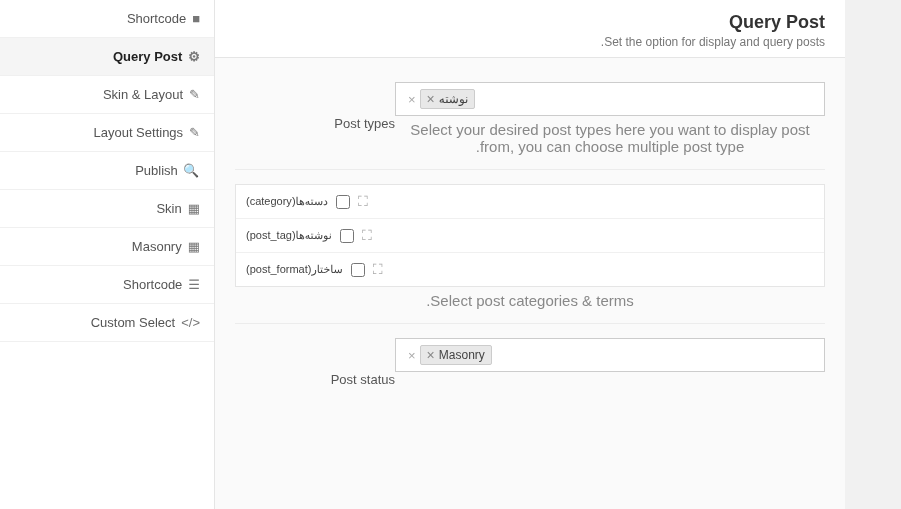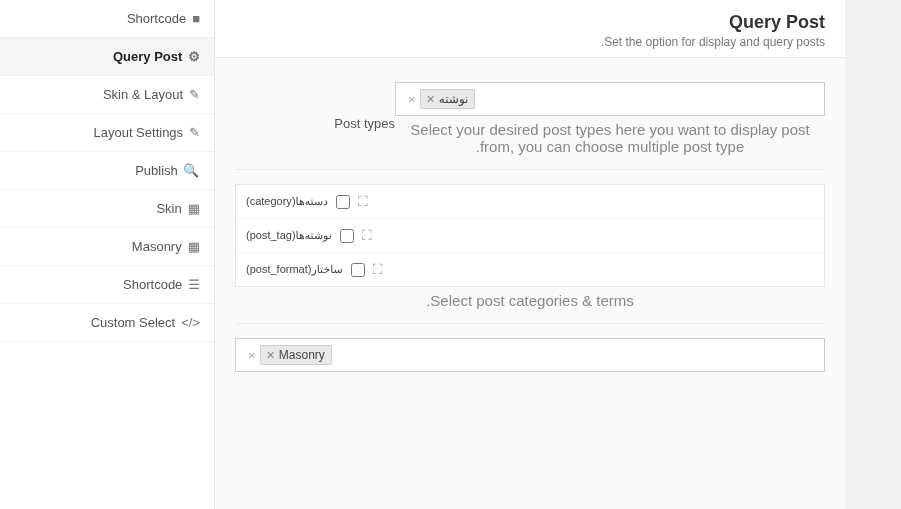--- a/index.html
+++ b/index.html
@@ -271,20 +271,21 @@
               <input type="checkbox" style="">
               <span class="taxonomy-label">ساختار(post_format)</span>
             </div>
           </div>
           <div class="field-hint">Select post categories &amp; terms.</div>
         </div>
       </div>
 
 
       <div class="form-row">
+        <div class="field-label">Post status</div>
         <div class="field-content">
           <div class="tag-input-box">
             <span class="tag-chip">
               <span>Masonry</span>
               <span class="remove">×</span>
             </span>
             <span class="remove" style="color:#aaa; margin-left:4px;">×</span>
           </div>
         </div>
       </div>

